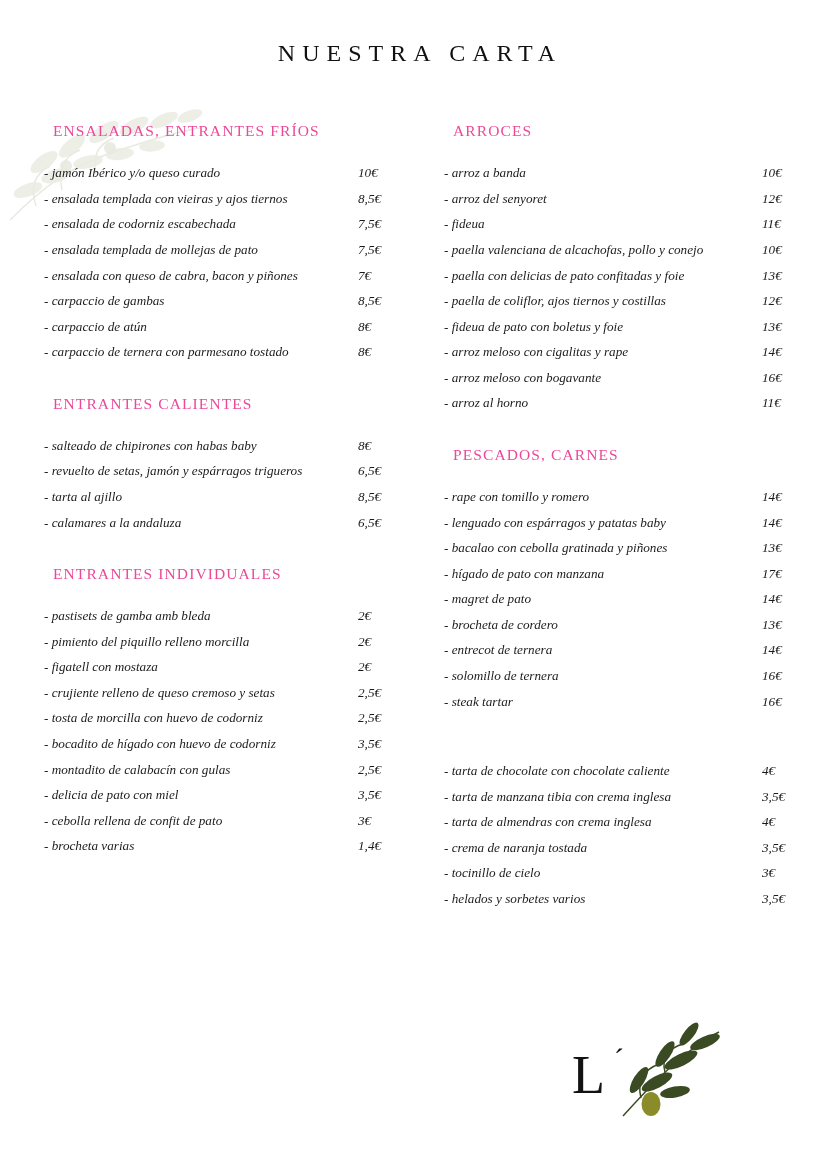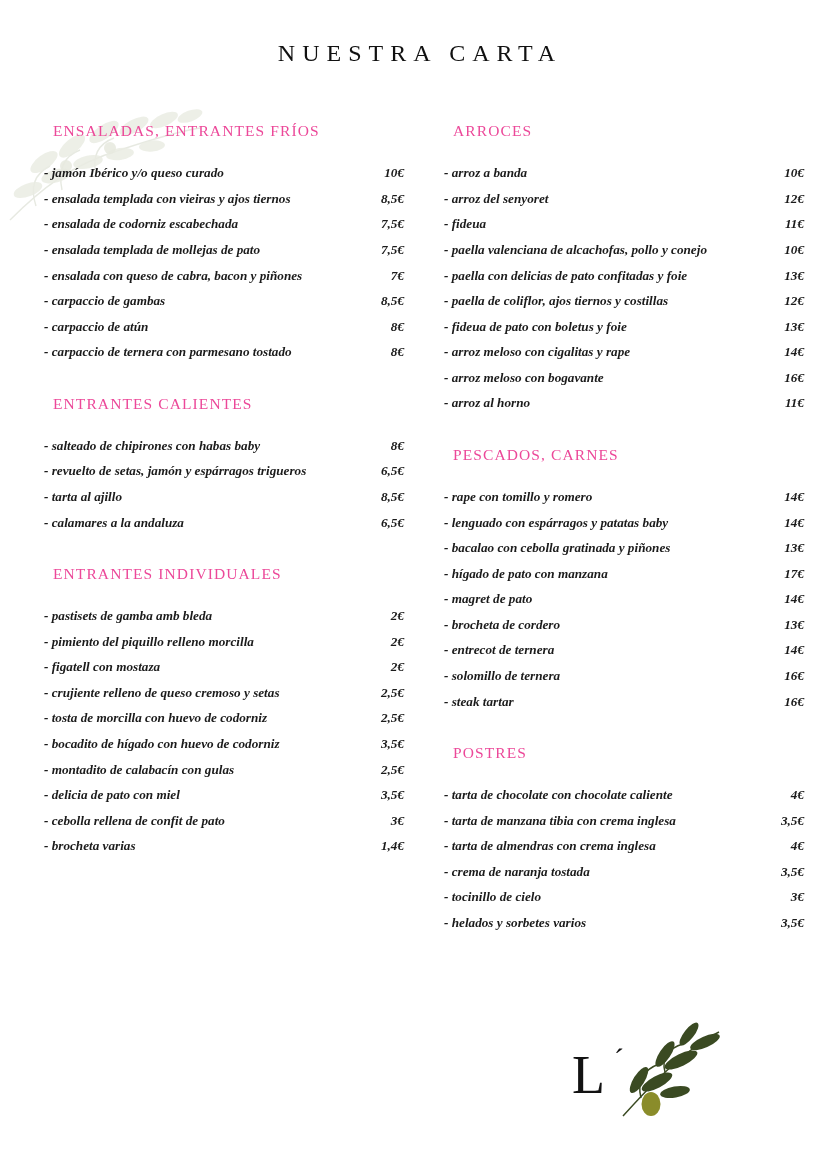--- a/index.html
+++ b/index.html
@@ -52,40 +52,40 @@
 
   .section-title {
     font-family: "Liberation Serif", serif;
     font-size: 15.5px;
     letter-spacing: 1.1px;
     color: #ec4899;
     margin: 0 0 6px 0;
     padding-left: 9px;
   }
 
-  .items { margin: 0; padding: 0; list-style: none; font-weight: bold; }
+  .items { margin: 0; padding: 0; list-style: none; }
 
   .item {
     display: flex;
     align-items: baseline;
     font-style: italic;
     font-size: 13.2px;
     line-height: 1.0;
     padding: 6.2px 0 6.2px 0;
     color: #1b1b1b;
   }
   .item .name {
     flex: 0 0 auto;
     white-space: nowrap;
   }
   .item .spacer { flex: 1 1 auto; }
   .item .price {
     flex: 0 0 auto;
     font-style: italic;
-    text-align: right;
+    text-align: left;
     white-space: nowrap;
   }
 
   
   .col-left .item .price { width: 46px; }
   .col-right .item .price { width: 42px; }
 
   .gap-sm { height: 14px; }
   .gap-md { height: 26px; }
 
@@ -399,21 +399,20 @@
           <span class="name">- steak tartar</span>
           <span class="spacer"></span>
           <span class="price">16€</span>
         </li>
       </ul>
     </div>
 
     <div class="gap-md"></div>
 
     <div class="section">
-      <div class="section-title">POSTRES</div>
       <div class="gap-sm"></div>
       <ul class="items">
         <li class="item">
           <span class="name">- tarta de chocolate con chocolate caliente</span>
           <span class="spacer"></span>
           <span class="price">4€</span>
         </li>
         <li class="item">
           <span class="name">- tarta de manzana tibia con crema inglesa</span>
           <span class="spacer"></span>

